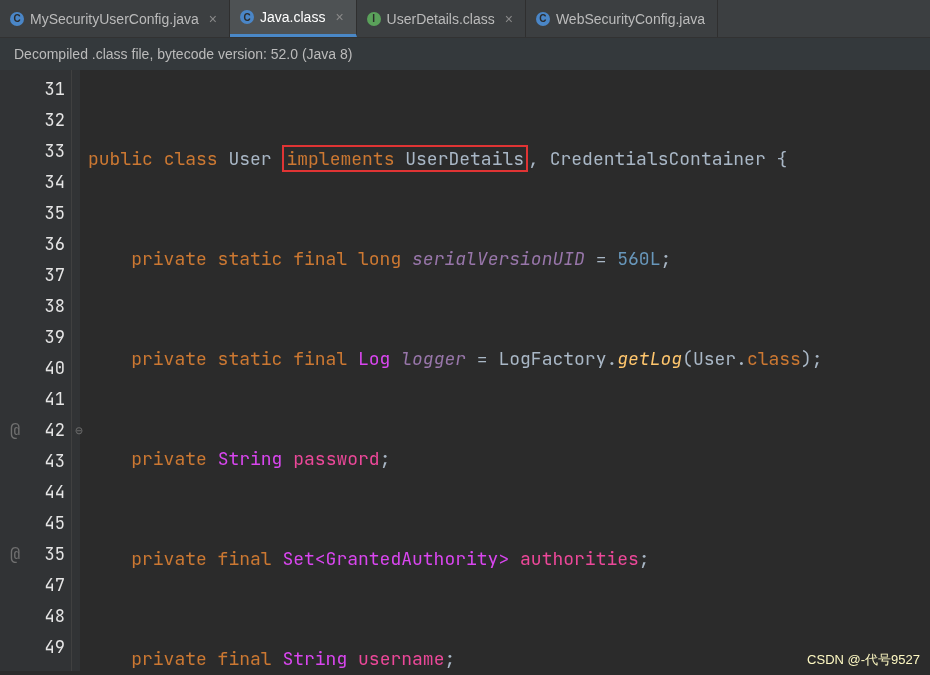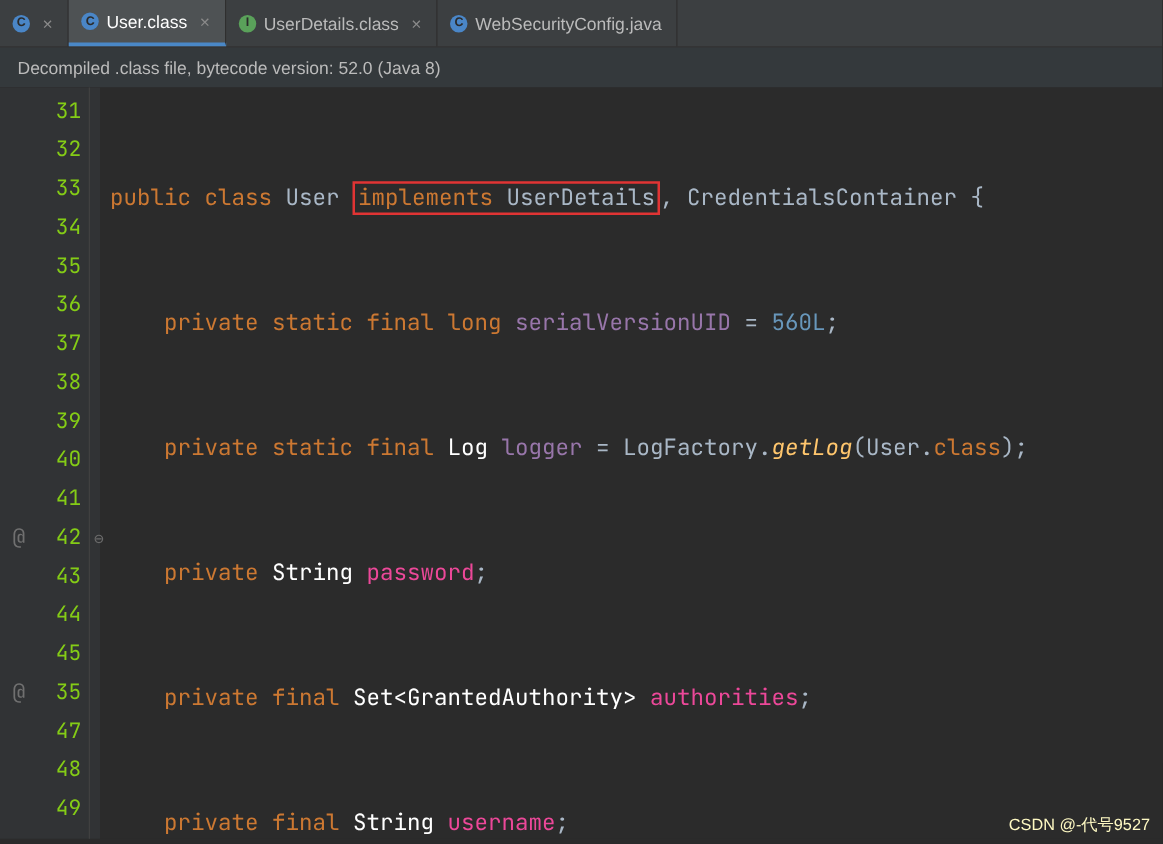--- a/index.html
+++ b/index.html
@@ -49,21 +49,21 @@
   padding:8px 14px;
 }
 .editor {
   display:flex;
   height:calc(675px - 38px - 36px);
   background:#2b2b2b;
 }
 .gutter {
   width:72px;
   background:#313335;
-  color:#84cc16;
+  color:#e5e5e5;
   text-align:right;
   padding:4px 6px 0 0;
   font-size:17px;
   border-right:1px solid #404040;
   user-select:none;
 }
 .gutter .ln { height:31px; line-height:31px; position:relative; }
 .gutter .ann::before {
   content:"@";
   position:absolute; left:10px; top:0; color:#707070;
@@ -79,43 +79,44 @@
 }
 .code {
   flex:1;
   padding:4px 0 0 8px;
   overflow:hidden;
   white-space:pre;
 }
 .code .row { height:31px; line-height:31px; }
 .kw { color:#cc7832; }
 .id { color:#a9b7c6; }
-.typ { color:#ffffff; }
-.fld { color:#9876aa; }
+.typ { color:#d946ef; }
+.fld { color:#9876aa; font-style:italic; }
 .fldn{ color:#ec4899; }
 .num { color:#6897bb; }
 .smethod { color:#ffc66d; font-style:italic; }
 .redbox { border:2px solid #e03434; padding:0 2px; }
 .watermark {
   position:fixed; right:10px; bottom:6px;
   font-family:Arial,sans-serif; font-size:13px;
   color:#fef9c3;
 }
 </style>
 </head>
 <body>
 
 <div class="tabs">
   <div class="tab">
     <span class="circ c">C</span>
+    <span>MySecurityUserConfig.java</span>
     <span class="close">×</span>
   </div>
   <div class="tab active">
     <span class="circ c">C</span>
-    <span>User.class</span>
+    <span>Java.class</span>
     <span class="close">×</span>
   </div>
   <div class="tab">
     <span class="circ i">I</span>
     <span>UserDetails.class</span>
     <span class="close">×</span>
   </div>
   <div class="tab">
     <span class="circ c">C</span>
     <span>WebSecurityConfig.java</span>

